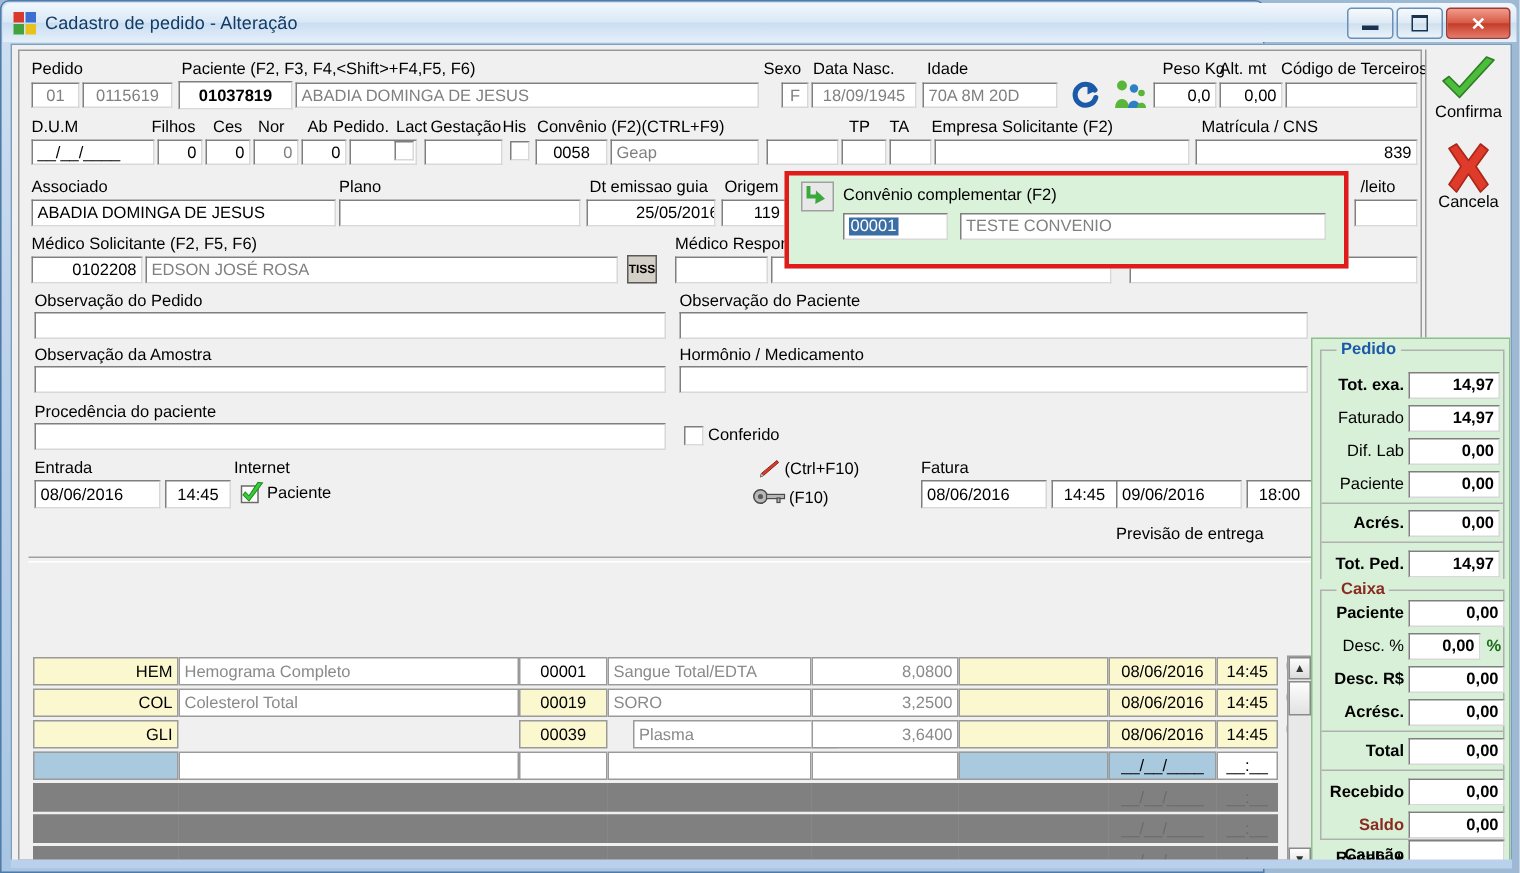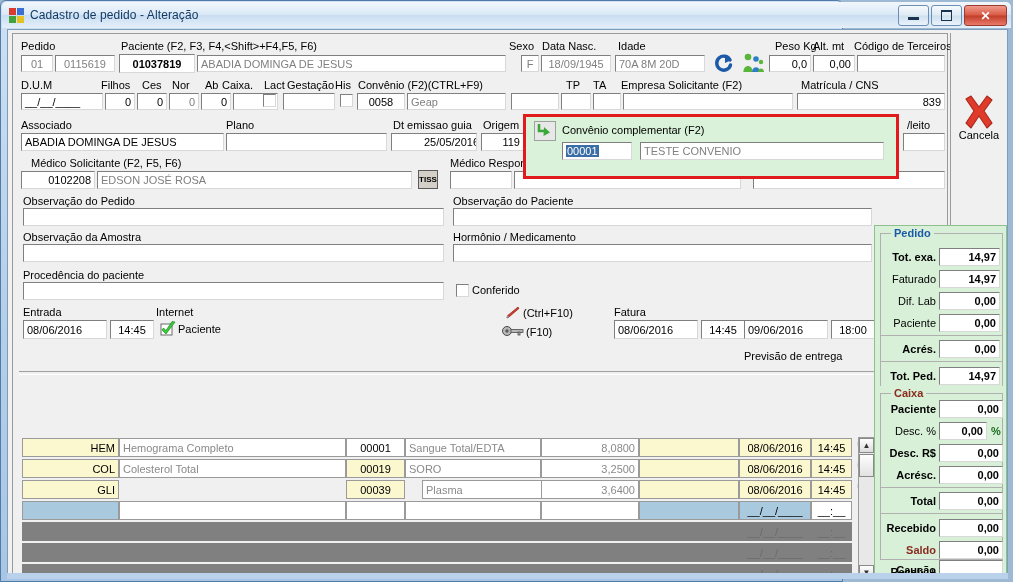--- a/index.html
+++ b/index.html
@@ -210,21 +210,21 @@
 
       <div class="fld r" style="left:756px;top:21px;width:42px;height:17px;">0,0</div>
       <div class="fld r" style="left:800px;top:21px;width:42px;height:17px;">0,00</div>
       <div class="fld" style="left:844px;top:21px;width:88px;height:17px;"></div>
 
       <span class="lbl" style="left:8px;top:45px;">D.U.M</span>
       <span class="lbl" style="left:88px;top:45px;">Filhos</span>
       <span class="lbl" style="left:129px;top:45px;">Ces</span>
       <span class="lbl" style="left:159px;top:45px;">Nor</span>
       <span class="lbl" style="left:192px;top:45px;">Ab</span>
-      <span class="lbl" style="left:209px;top:45px;">Caixa.</span>
+      <span class="lbl" style="left:209px;top:45px;">Pedido.</span>
       <span class="lbl" style="left:251px;top:45px;">Lact</span>
       <span class="lbl" style="left:274px;top:45px;">Gestação</span>
       <span class="lbl" style="left:322px;top:45px;">His</span>
       <span class="lbl" style="left:345px;top:45px;">Convênio (F2)(CTRL+F9)</span>
 
       <div class="fld" style="left:8px;top:59px;width:82px;height:17px;">__/__/____</div>
       <div class="fld r" style="left:92px;top:59px;width:30px;height:17px;">0</div>
       <div class="fld r" style="left:124px;top:59px;width:30px;height:17px;">0</div>
       <div class="fld ro r" style="left:156px;top:59px;width:30px;height:17px;">0</div>
       <div class="fld r" style="left:188px;top:59px;width:30px;height:17px;">0</div>
@@ -252,21 +252,21 @@
       <span class="lbl" style="left:470px;top:85px;">Origem</span>
       <span class="lbl" style="left:894px;top:85px;">/leito</span>
 
       <div class="fld" style="left:8px;top:99px;width:203px;height:18px;">ABADIA DOMINGA DE JESUS</div>
       <div class="fld" style="left:213px;top:99px;width:161px;height:18px;"></div>
       <div class="fld" style="left:378px;top:99px;width:86px;height:18px;padding-left:32px;">25/05/2016</div>
       <div class="fld r" style="left:468px;top:99px;width:43px;height:18px;">119</div>
       <div class="fld ro" style="left:513px;top:99px;width:120px;height:18px;">AGU</div>
       <div class="fld" style="left:890px;top:99px;width:42px;height:18px;"></div>
 
-      <span class="lbl" style="left:18px;top:123px;text-align:right;">Médico Solicitante  (F2, F5, F6)</span>
+      <span class="lbl" style="left:8px;top:123px;text-align:right;">Médico Solicitante  (F2, F5, F6)</span>
       <span class="lbl" style="left:437px;top:123px;">Médico Responsável pelo Exame (F2)</span>
       <span class="lbl" style="left:735px;top:123px;">CID10 / Indicação clínica</span>
 
       <div class="fld r" style="left:8px;top:137px;width:74px;height:18px;">0102208</div>
       <div class="fld ro" style="left:84px;top:137px;width:315px;height:18px;">EDSON JOSÉ ROSA</div>
       <div style="position:absolute;left:405px;top:136px;width:20px;height:19px;background:#d4d0c8;border:1px solid #5a5a5a;box-sizing:border-box;display:flex;align-items:center;justify-content:center;font-size:8px;font-weight:bold;color:#000;">TISS</div>
       <div class="fld" style="left:437px;top:137px;width:62px;height:18px;"></div>
       <div class="fld" style="left:501px;top:137px;width:227px;height:18px;"></div>
       <div class="fld" style="left:740px;top:137px;width:192px;height:18px;"></div>
 
@@ -437,20 +437,26 @@
         <div class="sb">
           <div class="sbb" style="top:0;">▲</div>
           <div class="sbthumb"></div>
           <div class="sbb" style="bottom:0;">▼</div>
         </div>
       </div>
 
     </div>
 
     <div class="actionbar">
+      <div class="act" style="top:4px;">
+        <svg width="42" height="34" viewBox="0 0 42 34" style="margin:0 auto;">
+          <path d="M4 17 L15 28 L38 3 L33 1 L15 21 L8 14 Z" fill="#4bbd3b" stroke="#2e7d24" stroke-width="1.1" stroke-linejoin="round"></path>
+        </svg>
+        <span class="cap">Confirma</span>
+      </div>
       <div class="act" style="top:62px;">
         <svg width="42" height="36" viewBox="0 0 42 36" style="margin:0 auto;">
           <path d="M8 4 L13 1 L21 12 L29 1 L34 5 L26 16 L34 28 L29 33 L21 21 L13 33 L8 28 L16 16 Z" fill="#e03a2a" stroke="#a8281b" stroke-width="1.1" stroke-linejoin="round"></path>
         </svg>
         <span class="cap">Cancela</span>
       </div>
     </div>
 
     <div class="grp" style="left:866px;top:195px;width:133px;height:169px;">
       <div class="grpinner" style="left:5px;top:7px;width:123px;height:157px;"></div>

